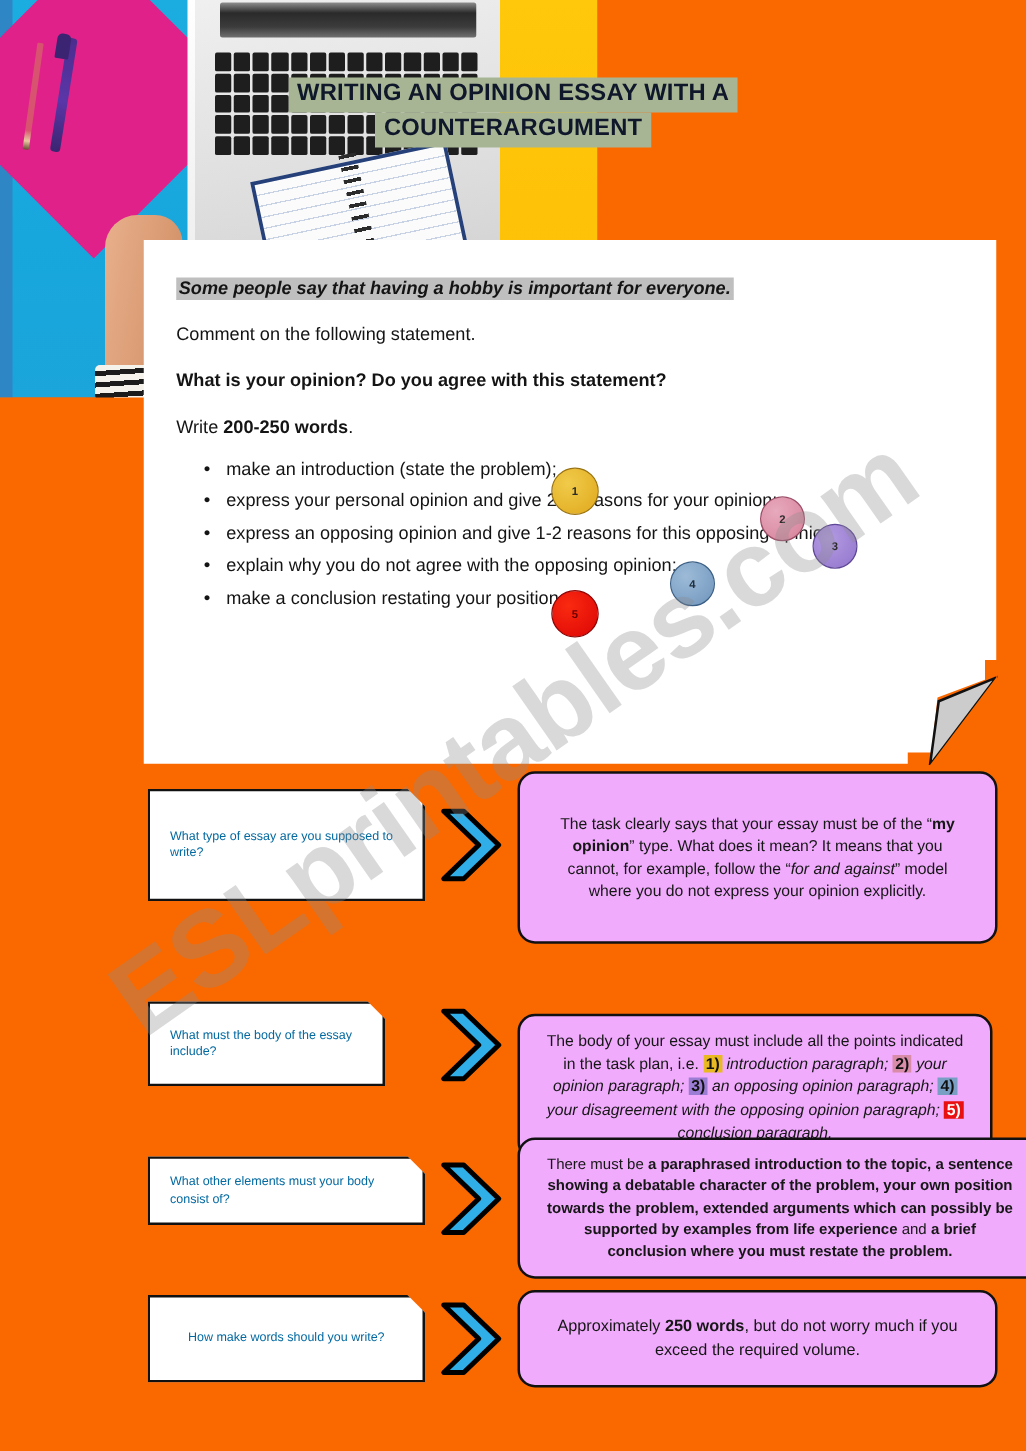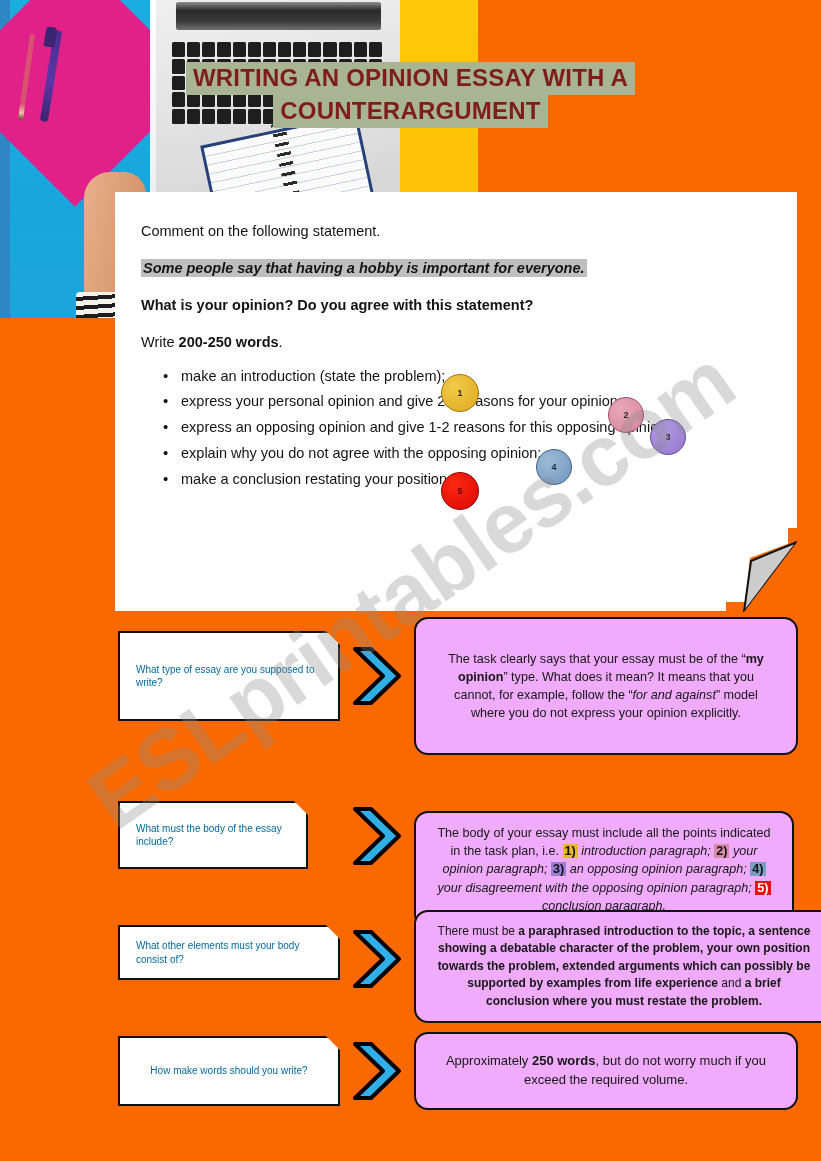--- a/index.html
+++ b/index.html
@@ -99,23 +99,23 @@
     position:absolute; left:0; top:318px; width:821px; height:6px; background:#FA6900;
   }
 
   .title-wrap{
     position:absolute; left:0; top:62px; width:821px;
     text-align:center; z-index:6;
   }
   .title-line{
     display:inline-block;
     background:#A8B594;
-    color:#7f1d1d;
+    color:#0f172a;
     font-weight:bold;
-    font-size:24px;
+    font-size:19px;
     letter-spacing:.2px;
     padding:3px 7px 5px 7px;
     line-height:1.05;
     text-align:right;
   }
 
   
   .task-card{
     position:absolute; left:115px; top:192px; width:682px; height:419px;
     background:#FFFFFF; z-index:5;
@@ -306,24 +306,24 @@
   <div class="hero-baseline"></div>
 </div>
 
 <div class="title-wrap">
   <div class="title-line">WRITING AN OPINION ESSAY WITH A</div><br>
   <div class="title-line">COUNTERARGUMENT</div>
 </div>
 
 <div class="task-card">
   <div class="task-inner">
-    <div class="task-line">Comment on the following statement.</div>
     <div class="task-line">
       <span class="task-hl">Some people say that having a hobby is important for everyone.</span>
     </div>
+    <div class="task-line">Comment on the following statement.</div>
     <div class="task-line task-bold">What is your opinion? Do you agree with this statement?</div>
     <div class="task-line"><span>Write </span><span class="task-bold">200-250 words</span><span>.</span></div>
     <ul class="plan-list">
       <li>make an introduction (state the problem);</li>
       <li>express your personal opinion and give 2-3 reasons for your opinion;</li>
       <li>express an opposing opinion and give 1-2 reasons for this opposing opinion;</li>
       <li>explain why you do not agree with the opposing opinion;</li>
       <li>make a conclusion restating your position.</li>
     </ul>
   </div>

